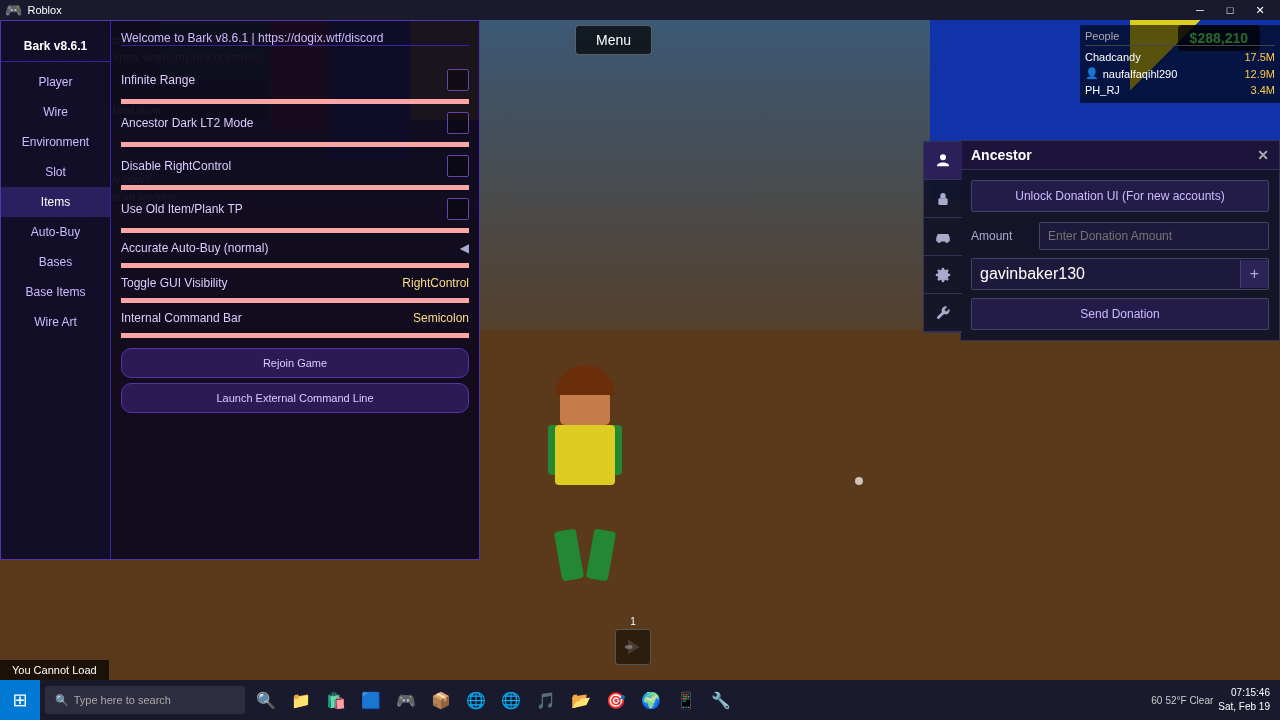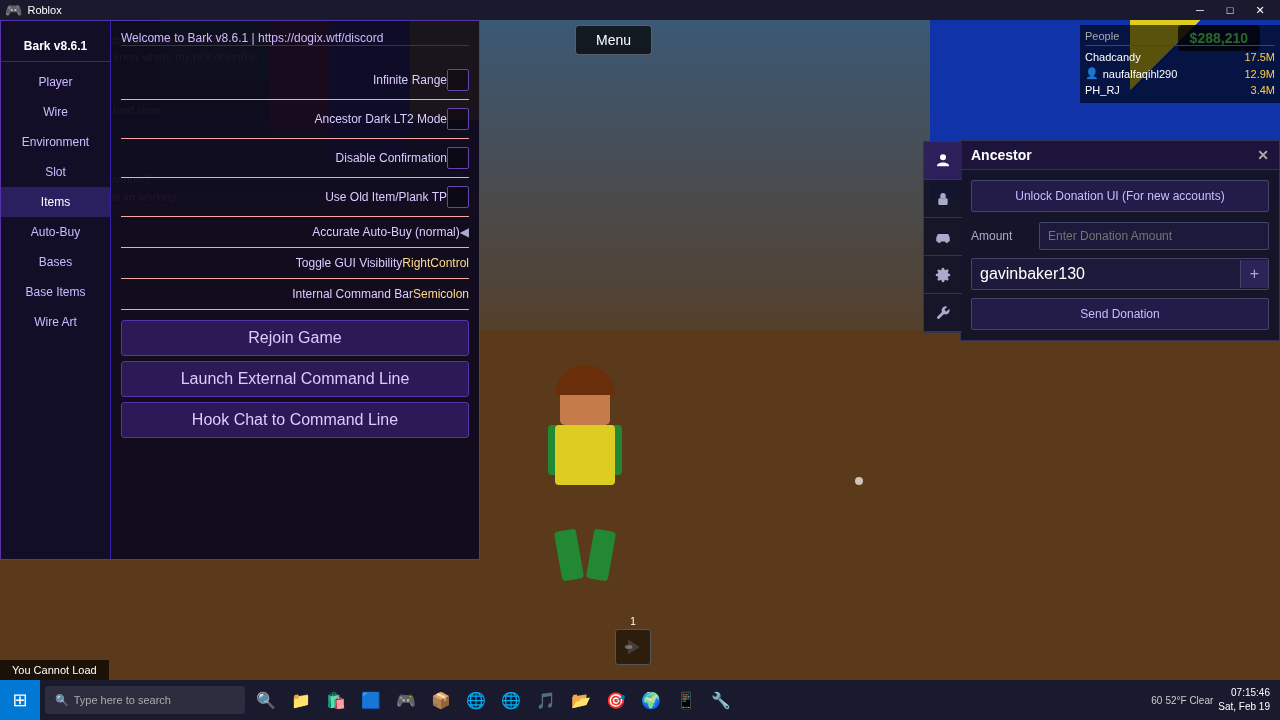--- a/index.html
+++ b/index.html
@@ -320,24 +320,24 @@
     .bark-welcome {
       font-size: 12px;
       color: #ccbbff;
       margin-bottom: 15px;
       padding-bottom: 0;
       border-bottom: 1px solid #3322aa;
     }
 
     .bark-row {
       display: flex;
-      justify-content: flex-end;
+      justify-content: space-between;
       align-items: center;
       padding: 8px 0;
-      border-bottom: 1px solid #fca5a5;
+      border-bottom: 5px solid #fca5a5;
     }
     .bark-label {
       color: #ddccff;
       font-size: 12px;
     }
     .bark-toggle {
       width: 22px; height: 22px;
       border: 1px solid #6644aa;
       background: rgba(0,0,0,0.3);
       border-radius: 2px;
@@ -353,22 +353,22 @@
     .bark-action {
       display: flex;
       justify-content: center;
       margin-top: 10px;
     }
     .bark-action-btn {
       background: rgba(50, 30, 100, 0.8);
       color: #ddccff;
       border: 1px solid #5533aa;
       padding: 8px 30px;
-      font-size: 16px;
-      border-radius: 3px;
+      font-size: 11px;
+      border-radius: 10px;
       cursor: pointer;
       display: block;
       width: 100%;
       text-align: center;
       margin-bottom: 5px;
     }
 
     
     #ancestor-panel {
       position: absolute;
@@ -669,21 +669,21 @@
     <div class="bark-welcome">Welcome to Bark v8.6.1 | https://dogix.wtf/discord</div>
     <div class="bark-row">
       <span class="bark-label">Infinite Range</span>
       <div class="bark-toggle"></div>
     </div>
     <div class="bark-row">
       <span class="bark-label">Ancestor Dark LT2 Mode</span>
       <div class="bark-toggle"></div>
     </div>
     <div class="bark-row">
-      <span class="bark-label">Disable Confirmation</span>
+      <span class="bark-label">Disable RightControl</span>
       <div class="bark-toggle"></div>
     </div>
     <div class="bark-row">
       <span class="bark-label">Use Old Item/Plank TP</span>
       <div class="bark-toggle"></div>
     </div>
     <div class="bark-row">
       <span class="bark-label">Accurate Auto-Buy (normal)</span>
       <span class="bark-chevron">◀</span>
     </div>
@@ -692,21 +692,20 @@
       <span class="bark-value">RightControl</span>
     </div>
     <div class="bark-row">
       <span class="bark-label">Internal Command Bar</span>
       <span class="bark-value">Semicolon</span>
     </div>
     <div class="bark-action">
       <div style="width:100%">
         <button class="bark-action-btn">Rejoin Game</button>
         <button class="bark-action-btn">Launch External Command Line</button>
-        <button class="bark-action-btn">Hook Chat to Command Line</button>
       </div>
     </div>
   </div>
 </div>
 
 <div id="ancestor-panel">
   <div class="ancestor-icons">
     <div class="ancestor-icon-btn active">
       <svg width="18" height="18" viewBox="0 0 24 24" fill="currentColor">
           <circle cx="12" cy="7" r="4"></circle>

